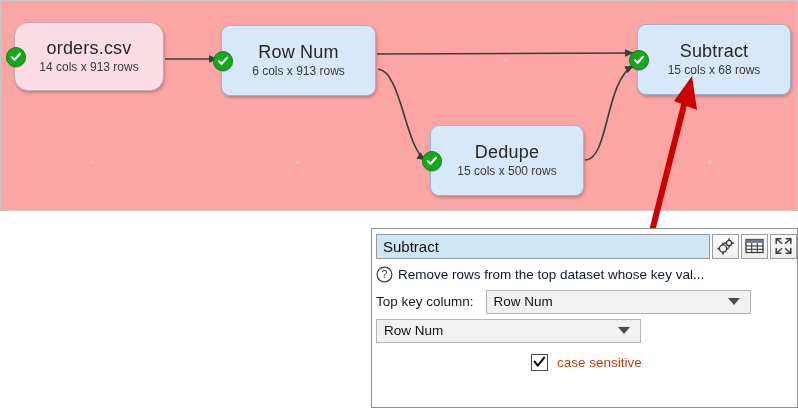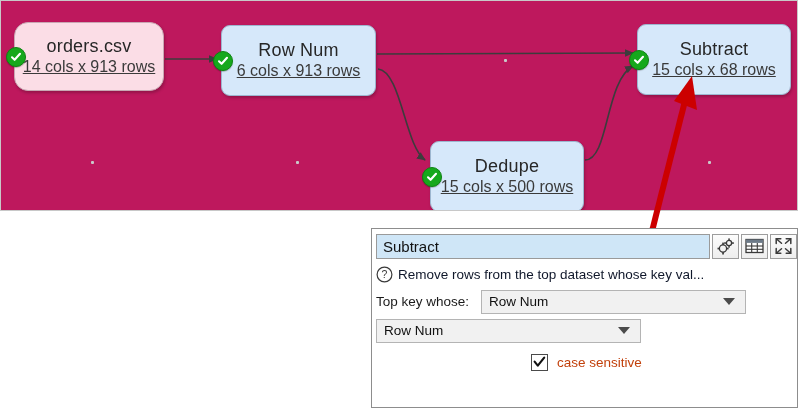--- a/index.html
+++ b/index.html
@@ -9,21 +9,21 @@
     background:#ffffff;
     font-family:"Liberation Sans","DejaVu Sans",sans-serif;
     overflow:hidden;
     position:relative;
   }
   #root{position:relative;width:798px;height:408px;}
 
   
   .canvas{
     position:absolute;left:0;top:0;width:798px;height:211px;
-    background:#be185d;
+    background:#fca5a5;
     border:1px solid #c8c8c8;
     box-sizing:border-box;
     overflow:hidden;
   }
   .grid-dot{
     position:absolute;width:3px;height:3px;background:#c9c9c9;border-radius:1px;
   }
 
   
   .node{
@@ -36,21 +36,21 @@
     align-items:center;justify-content:center;
   }
   .node.blue{background:#d6e8fa;border-color:#9db6cf;}
   .node.pink{background:#fbdde6;border-color:#c9a7b3;border-radius:14px;}
   .node-title{
     font-size:18px;color:#272727;line-height:1.1;
     letter-spacing:.2px;margin-bottom:2px;
     white-space:nowrap;
   }
   .node-sub{
-    font-size:16px;color:#3a3a3a;white-space:nowrap;text-decoration:underline;
+    font-size:12px;color:#3a3a3a;white-space:nowrap;
   }
   .node .tick{
     position:absolute;left:-9px;top:50%;transform:translateY(-50%);
     width:18px;height:18px;border-radius:50%;
     background:#16a81c;border:1px solid #0d8511;
     display:flex;align-items:center;justify-content:center;
     box-shadow:0 1px 1px rgba(0,0,0,.25);
   }
   .node .tick svg{display:block;}
 
@@ -175,21 +175,21 @@
     <div class="node blue" style="left:220px;top:24px;width:155px;height:71px;">
       <span class="tick">
         <svg width="12" height="12" viewBox="0 0 12 12">
             <path d="M2 6.3 L4.6 8.8 L10 2.8" stroke="#ffffff" stroke-width="2.1" fill="none" stroke-linecap="round" stroke-linejoin="round"></path>
           </svg>
       </span>
       <span class="node-title">Row Num</span>
       <span class="node-sub">6 cols x 913 rows</span>
     </div>
 
-    <div class="node blue" style="left:429px;top:124px;width:154px;height:71px;margin-top:16px;">
+    <div class="node blue" style="left:429px;top:124px;width:154px;height:71px;">
       <span class="tick">
         <svg width="12" height="12" viewBox="0 0 12 12">
             <path d="M2 6.3 L4.6 8.8 L10 2.8" stroke="#ffffff" stroke-width="2.1" fill="none" stroke-linecap="round" stroke-linejoin="round"></path>
           </svg>
       </span>
       <span class="node-title">Dedupe</span>
       <span class="node-sub">15 cols x 500 rows</span>
     </div>
 
     <div class="node blue" style="left:636px;top:23px;width:154px;height:71px;">
@@ -274,21 +274,21 @@
         <span class="help-q">
           <svg width="17" height="17" viewBox="0 0 17 17">
             <circle cx="8.5" cy="8.5" r="7.4" fill="none" stroke="#3a3a3a" stroke-width="1.2"></circle>
             <text x="8.5" y="12.4" text-anchor="middle" font-family="Liberation Sans, sans-serif" font-size="10.5" fill="#3a3a3a">?</text>
           </svg>
         </span>
         <span class="help-text">Remove rows from the top dataset whose key val...</span>
       </div>
 
       <div class="field-row">
-        <span class="field-label">Top key whose:</span>
+        <span class="field-label">Top key column:</span>
         <div class="combo" style="width:265px;margin-left:8px;">
           <span class="val">Row Num</span>
           <span class="caret"></span>
         </div>
       </div>
 
       <div class="field-row">
         <div class="combo" style="width:265px;margin-left:0px;">
           <span class="val">Row Num</span>
           <span class="caret"></span>

